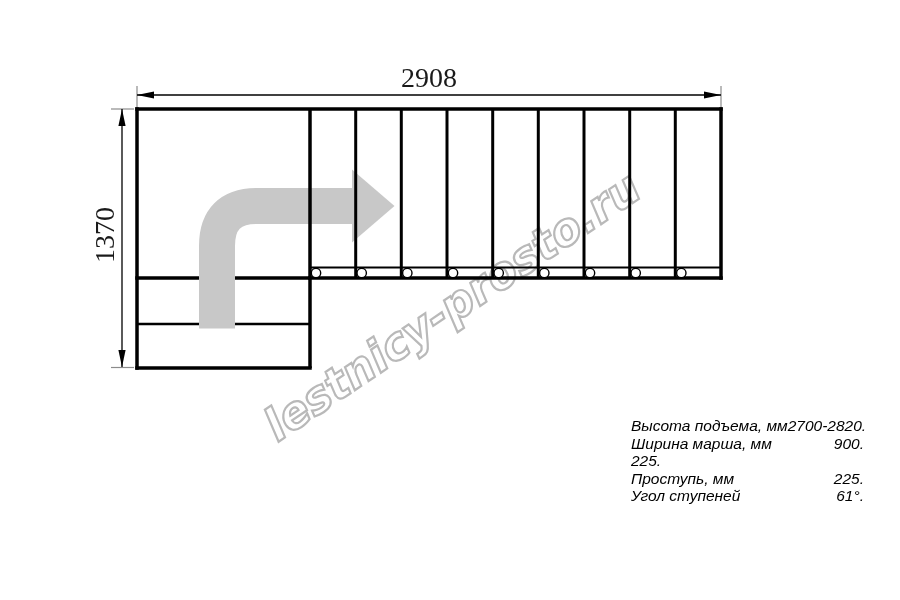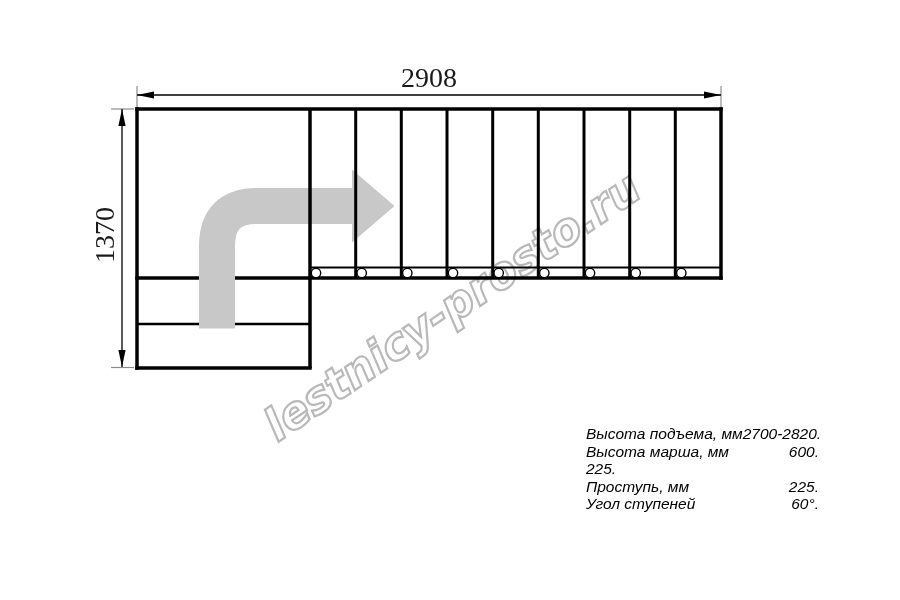--- a/index.html
+++ b/index.html
@@ -21,28 +21,27 @@
     text-align: center;
     white-space: nowrap;
   }
   #dim-width-label { left: 379px; top: 64px; width: 100px; }
   #dim-height-label {
     left: 55px; top: 221px; width: 100px; height: 28px;
     transform: rotate(-90deg);
   }
   #specs-table {
     position: absolute;
-    left: 586px;
+    left: 631px;
     top: 417px;
     width: 233px;
     font-style: italic;
     font-size: 15.5px;
     line-height: 17.6px;
     color: #000000;
-    margin-top: 8px;
   }
   .spec-row { display: flex; justify-content: space-between; }
   .spec-label { white-space: nowrap; }
   .spec-value { white-space: nowrap; }
 </style>
 </head>
 <body>
 
 <div id="stage">
 
@@ -112,29 +111,29 @@
 
   <div id="dim-width-label" class="dim-label">2908</div>
   <div id="dim-height-label" class="dim-label">1370</div>
 
   <div id="specs-table">
     <div class="spec-row">
       <span class="spec-label">Высота подъема, мм</span>
       <span class="spec-value">2700-2820.</span>
     </div>
     <div class="spec-row">
-      <span class="spec-label">Высота марша, мм</span>
-      <span class="spec-value">600.</span>
+      <span class="spec-label">Ширина марша, мм</span>
+      <span class="spec-value">900.</span>
     </div>
     <div class="spec-row">
       <span class="spec-value">225.</span>
     </div>
     <div class="spec-row">
       <span class="spec-label">Проступь, мм</span>
       <span class="spec-value">225.</span>
     </div>
     <div class="spec-row">
       <span class="spec-label">Угол ступеней</span>
-      <span class="spec-value">60°.</span>
+      <span class="spec-value">61°.</span>
     </div>
   </div>
 
 </div>
 
 </body></html>

